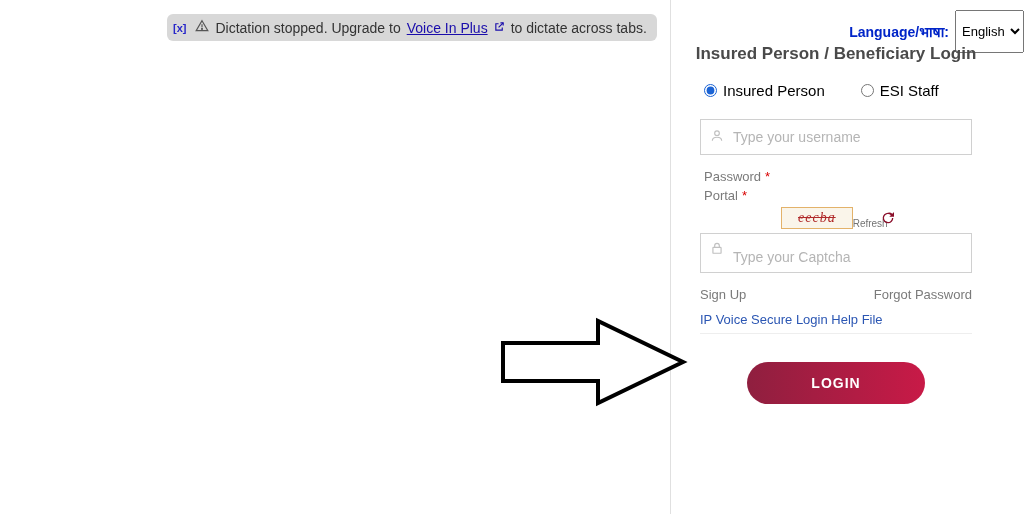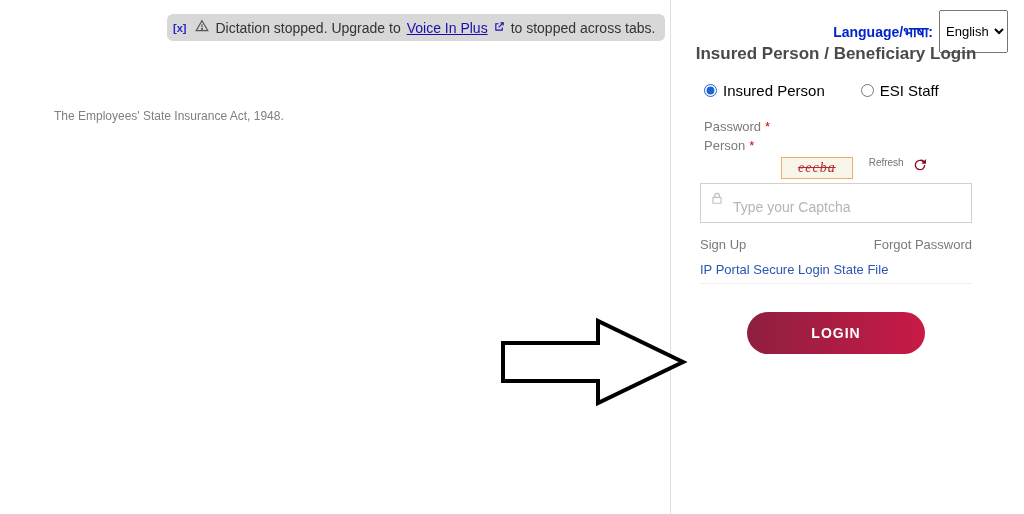--- a/index.html
+++ b/index.html
@@ -4,21 +4,21 @@
 <style>
 * { box-sizing: border-box; margin: 0; padding: 0; }
 body { font-family: -apple-system, BlinkMacSystemFont, "Segoe UI", Arial, sans-serif; width: 1024px; height: 514px; position: relative; background: #fff; overflow: hidden; }
 
 .top-banner { position: absolute; top: 14px; left: 167px; background: #d8d8d8; border-radius: 6px; padding: 5px 10px 5px 6px; display: flex; align-items: center; gap: 6px; font-size: 14px; color: #333; }
 .top-banner .close-x { color: #2726c9; font-weight: bold; font-size: 11px; margin-right: 3px; }
 .top-banner .warn-icon { font-size: 14px; }
 .top-banner a { color: #1a0dab; text-decoration: underline; }
 .top-banner .ext-icon { color: #1a0dab; font-size: 12px; }
 
-.lang-row { position: absolute; top: 10px; right: 16px; display: flex; align-items: center; gap: 6px; font-size: 14px; }
+.lang-row { position: absolute; top: 10px; right: 0; display: flex; align-items: center; gap: 6px; font-size: 14px; }
 .lang-row .lang-label { color: #0024c8; font-weight: bold; }
 .lang-row select { font-size: 13px; padding: 12px 2px; }
 
 .vline { position: absolute; left: 670px; top: 0; bottom: 0; width: 1px; background: #e0e0e0; }
 
 .left-text { position: absolute; left: 54px; top: 107px; width: 560px; color: #808080; font-size: 12px; line-height: 1.5; }
 .left-text .act-title { margin-bottom: 2px; }
 
 .arrow { position: absolute; left: 498px; top: 313px; width: 190px; height: 98px; }
 
@@ -30,21 +30,21 @@
 
 .field-label { font-size: 13px; color: #7a7a7a; margin-left: 18px; margin-bottom: 4px; }
 .field-label .req { color: #d80000; margin-left: 4px; }
 
 .input-wrap { position: relative; margin: 0 14px 14px 14px; }
 .input-wrap .icon-left { position: absolute; left: 10px; top: 50%; transform: translateY(-50%); color: #bdbdbd; font-size: 14px; pointer-events: none; }
 .input-wrap input { width: 100%; height: 36px; border: 1px solid #d0d0d0; padding: 0 30px 0 32px; font-size: 14px; color: #555; }
 .input-wrap input::placeholder { color: #b5b5b5; }
 .input-wrap .eye { position: absolute; right: 10px; top: 50%; transform: translateY(-50%); color: #333; font-size: 14px; cursor: pointer; }
 
-.captcha-row { display: flex; align-items: flex-start; gap: 16px; margin: 0 14px 4px 95px; }
+.captcha-row { display: flex; align-items: flex-end; margin: 0 14px 4px 95px; }
 .captcha-img { border: 1px solid #e3b26a; background: #faf5ea; color: #b02a2a; font-family: cursive; font-style: italic; font-size: 14px; text-decoration: line-through; letter-spacing: 1px; padding: 2px 16px; display: inline-block; }
 .refresh-text { font-size: 10px; color: #737373; }
 .refresh-icon { color: #8b0f2b; font-size: 14px; cursor: pointer; margin-left: -8px; }
 
 .captcha-input-wrap { position: relative; margin: 0 14px 14px 14px; }
 .captcha-input-wrap .icon-left { position: absolute; left: 10px; top: 8px; color: #bdbdbd; font-size: 14px; pointer-events: none; }
 .captcha-input-wrap input { width: 100%; height: 40px; border: 1px solid #d0d0d0; padding: 8px 10px 0 32px; font-size: 14px; }
 .captcha-input-wrap input::placeholder { color: #b5b5b5; }
 
 .links-row { display: flex; justify-content: space-between; margin: 0 14px 10px 14px; font-size: 13px; color: #7a7a7a; }
@@ -69,61 +69,69 @@
   </span>
   <span>Dictation stopped. Upgrade to</span>
   <a href="#">Voice In Plus</a>
   <span class="ext-icon">
     <svg width="11" height="11" viewBox="0 0 24 24" fill="none" stroke="#1a0dab" stroke-width="2.5">
         <path d="M14 4h6v6"></path>
         <path d="M20 4L10 14"></path>
         <path d="M18 14v6H4V6h6"></path>
       </svg>
   </span>
-  <span>to stopped across tabs.</span>
+  <span>to dictate across tabs.</span>
 </div>
 
 <div class="lang-row">
   <span class="lang-label">Language/भाषा:</span>
   <select>
     <option>English</option>
   </select>
 </div>
 
 <div class="vline"></div>
 
 <div class="left-text">
-  <div class="act-title">The Employees' State Insurance Act, 1948.</div>
 </div>
 
 <svg class="arrow" viewBox="0 0 190 98">
   <path d="M 5 30 L 100 30 L 100 8 L 185 49 L 100 90 L 100 68 L 5 68 Z" fill="#fff" stroke="#000" stroke-width="4"></path>
 </svg>
 
 <div class="login-panel">
   <div class="panel-title">Insured Person / Beneficiary Login</div>
 
   <div class="radio-row">
     <label>
       <input type="radio" name="lt" checked="" style="">
       <span>Insured Person</span>
     </label>
     <label>
       <input type="radio" name="lt" style="">
       <span>ESI Staff</span>
     </label>
   </div>
 
+  <div class="input-wrap">
+    <span class="icon-left">
+      <svg width="14" height="14" viewBox="0 0 24 24" fill="none" stroke="#c0c0c0" stroke-width="2">
+          <circle cx="12" cy="8" r="4"></circle>
+          <path d="M4 21c0-4 4-6 8-6s8 2 8 6"></path>
+        </svg>
+    </span>
+    <input type="text" placeholder="Type your username" style="">
+  </div>
 
   <div class="field-label">
     <span>Password</span><span class="req">*</span>
   </div>
 
   <div class="field-label">
-    <span>Person</span><span class="req">*</span>
+    <span>Portal</span><span class="req">*</span>
   </div>
   <div class="captcha-row">
     <span class="captcha-img">eecba</span>
     <span class="refresh-text">Refresh</span>
     <span class="refresh-icon">
       <svg width="16" height="16" viewBox="0 0 24 24" fill="#8b0f2b">
           <path d="M12 4a8 8 0 108 8h-2a6 6 0 11-1.8-4.3L14 10h7V3l-2.5 2.5A8 8 0 0012 4z"></path>
         </svg>
     </span>
   </div>
@@ -135,17 +143,17 @@
         </svg>
     </span>
     <input type="text" placeholder="Type your Captcha" style="">
   </div>
 
   <div class="links-row">
     <span>Sign Up</span>
     <span>Forgot Password</span>
   </div>
 
-  <a class="help-link">IP Portal Secure Login State File</a>
+  <a class="help-link">IP Voice Secure Login Help File</a>
   <div class="divider"></div>
 
   <button class="login-btn">LOGIN</button>
 </div>
 
 </body></html>

